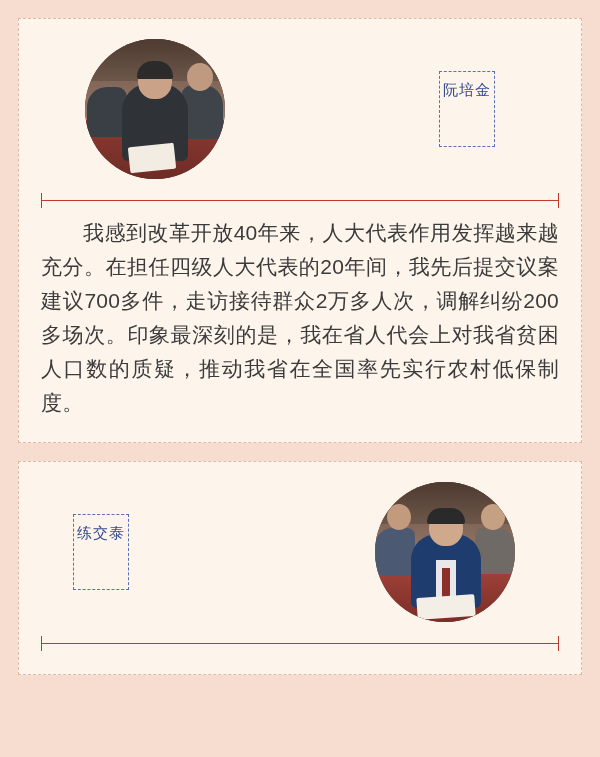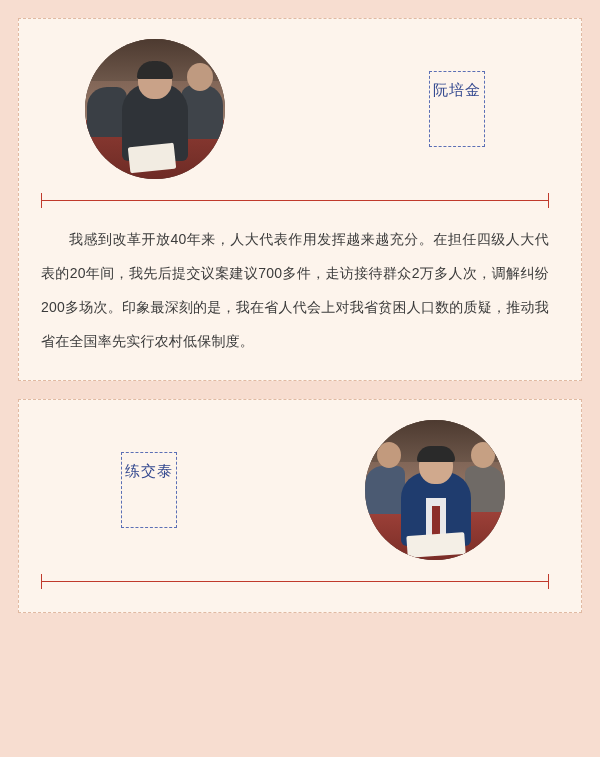--- a/index.html
+++ b/index.html
@@ -20,21 +20,21 @@
     padding: 18px 18px;
     display: flex;
     flex-direction: column;
     gap: 18px;
     background: #f7ddd0;
   }
   .card {
     background: #fdf4ec;
     border: 1px dashed #e0b9a2;
     box-sizing: border-box;
-    padding: 16px 32px 22px 22px;
+    padding: 16px 22px 22px 22px;
     position: relative;
   }
   .card-head {
     display: flex;
     align-items: center;
     height: 148px;
     position: relative;
   }
   .card-head.left-photo {
     justify-content: flex-start;
@@ -63,21 +63,21 @@
     font-size: 15px;
     line-height: 24px;
     text-align: center;
     padding: 6px 0;
     box-sizing: border-box;
     background: #fdf4ec;
     letter-spacing: 1px;
   }
   .head-1 .photo { margin-left: 44px; }
   .head-1 .name-box { margin-left: auto; margin-right: 64px; }
-  .head-2 .name-box { margin-left: 80px; }
+  .head-2 .name-box { margin-left: 32px; }
   .head-2 .photo { margin-left: auto; margin-right: 44px; }
 
   .divider {
     position: relative;
     height: 14px;
     margin: 10px 0 2px 0;
   }
   .divider .line {
     position: absolute;
     top: 7px;
@@ -91,22 +91,22 @@
     position: absolute;
     top: 0;
     width: 1px;
     height: 15px;
     background: #c0392b;
   }
   .divider .tick-left { left: 0; }
   .divider .tick-right { right: 0; }
 
   .para {
-    margin: 15px 0 0 0;
-    font-size: 14px;
+    margin: 9px 0 0 0;
+    font-size: 21px;
     line-height: 34px;
     color: #3b3b3b;
     text-indent: 2em;
     text-align: justify;
     letter-spacing: 0.2px;
   }
 
   
   .p-wall {
     position: absolute;

